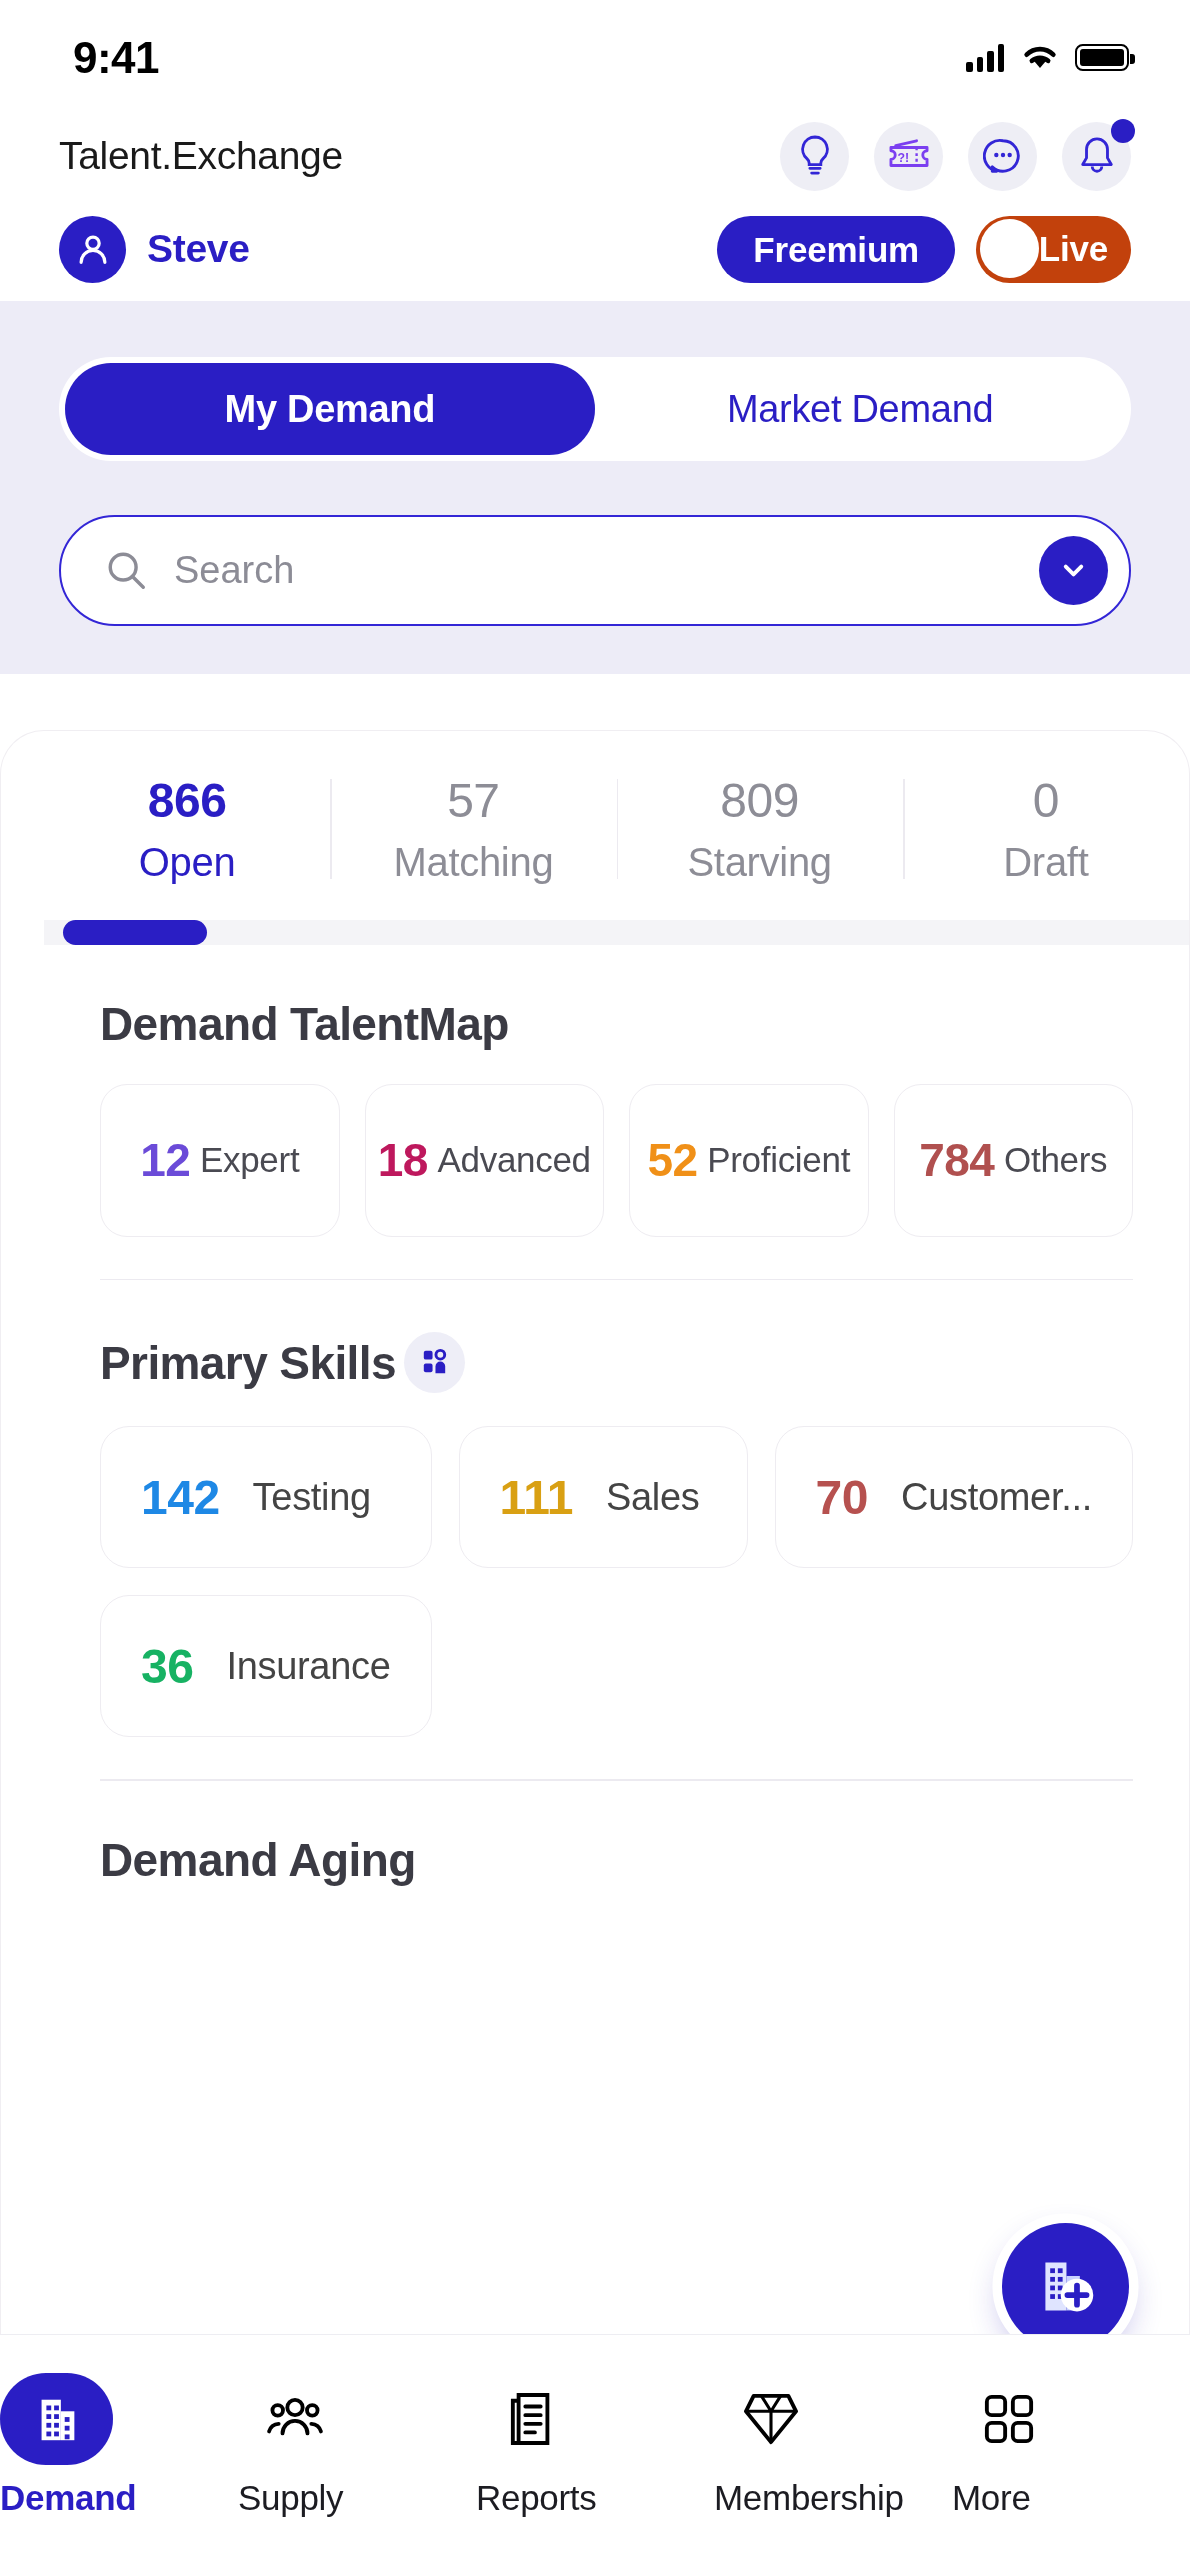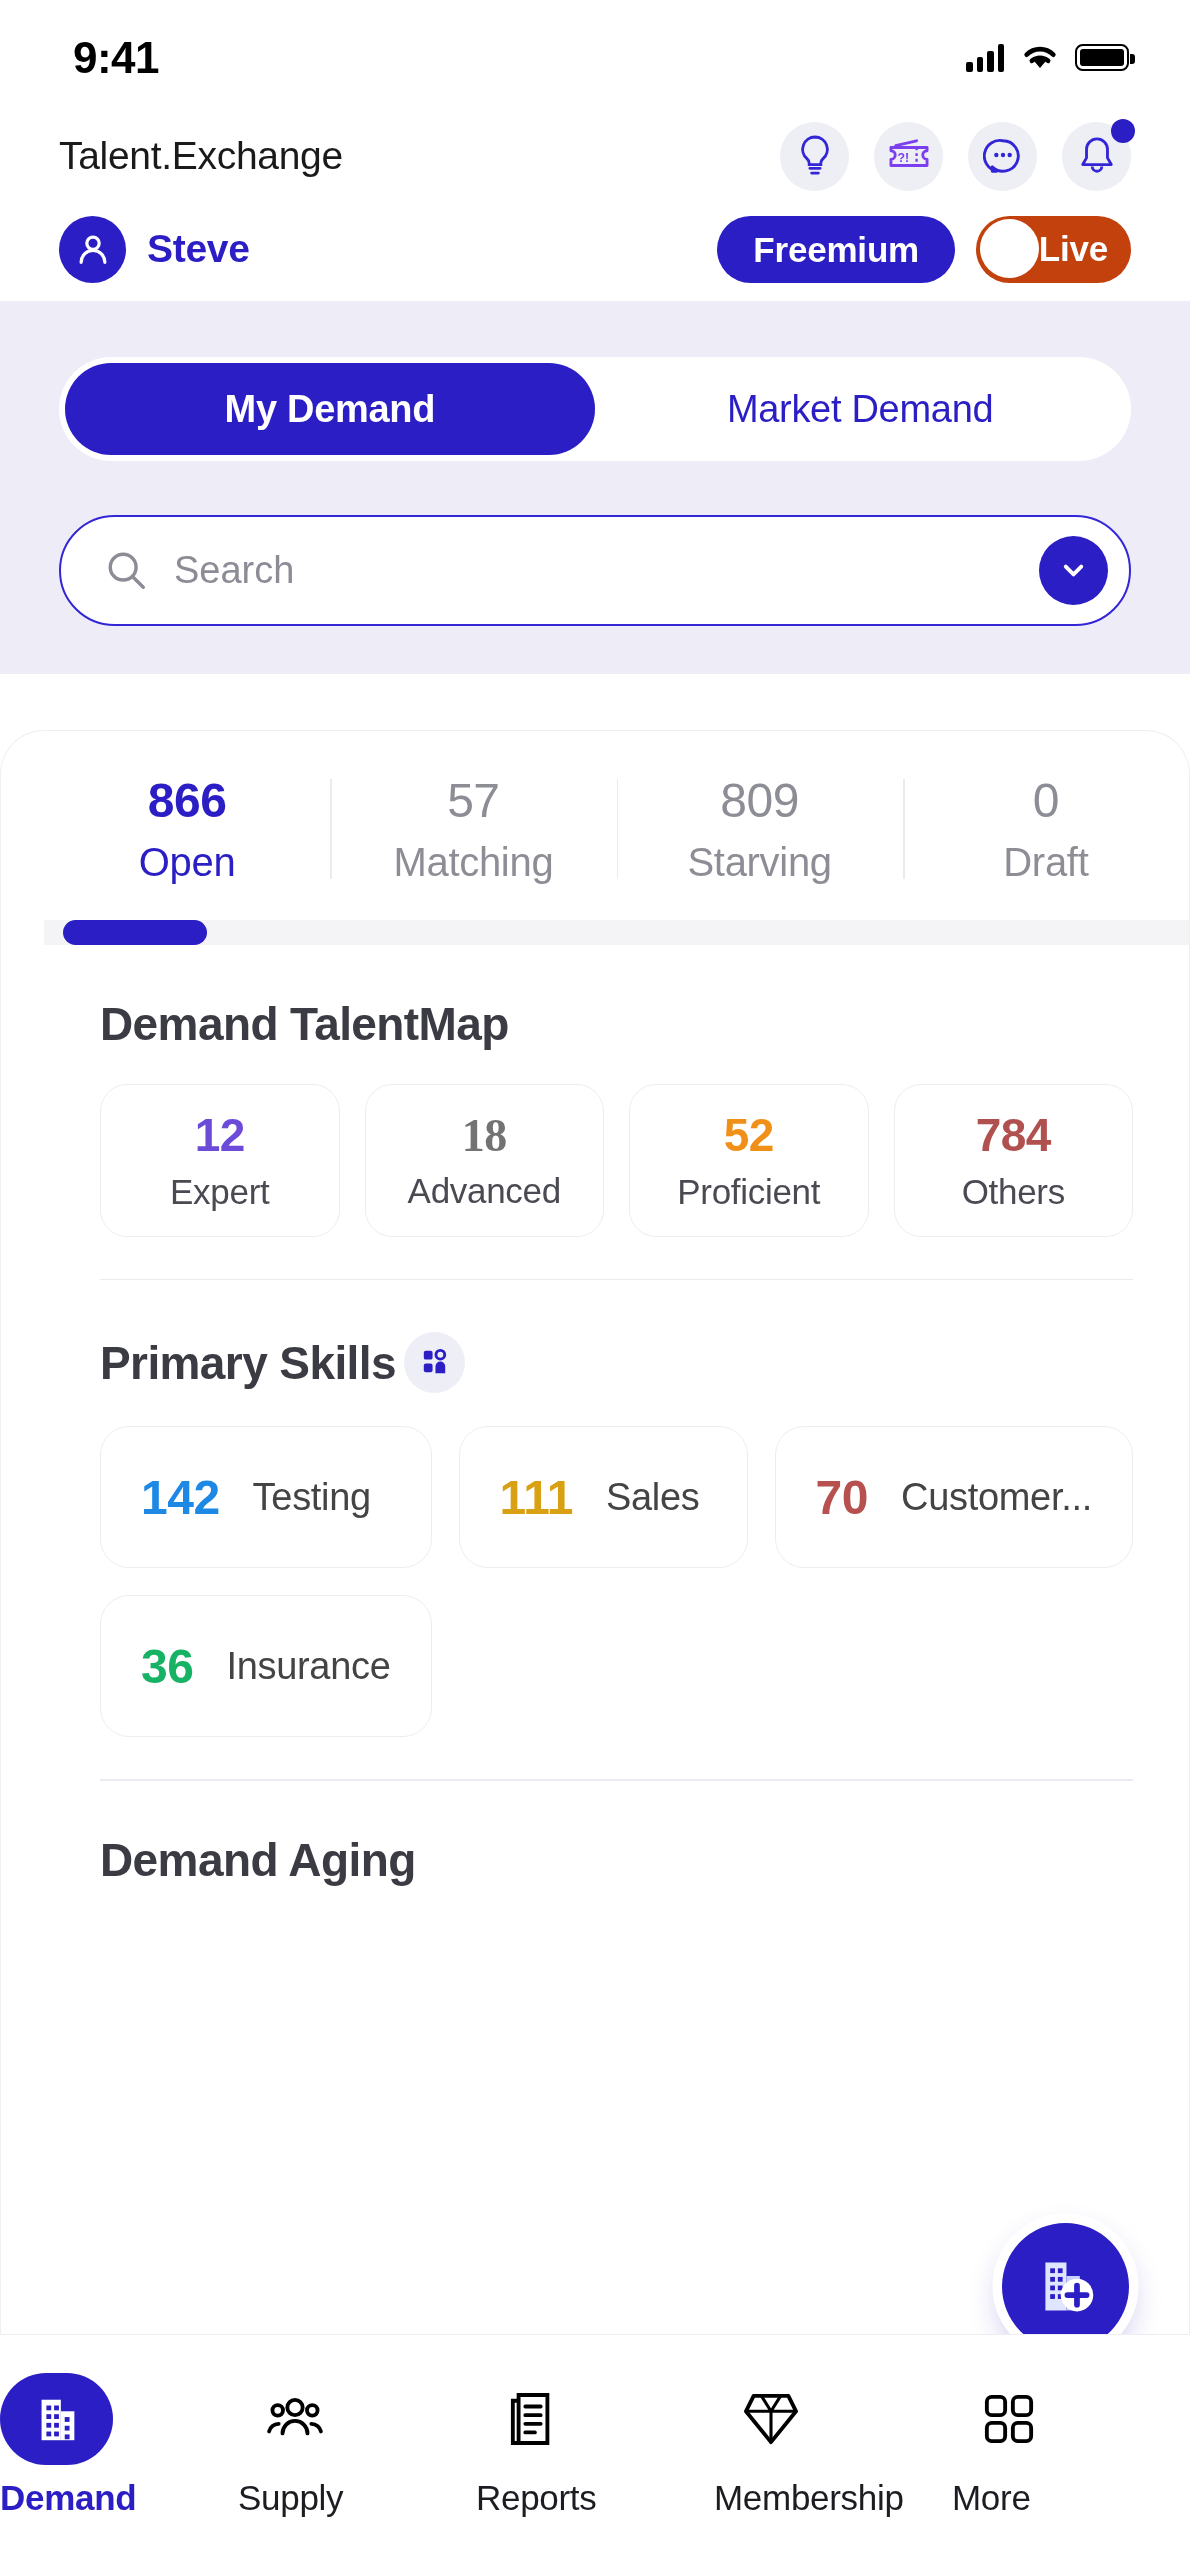--- a/index.html
+++ b/index.html
@@ -132,21 +132,21 @@
   .title-row { display:flex; align-items:center; gap:8px; margin-top:52px; }
   .title-row .section-title { margin:0; }
   .icon-circle {
     width:61px; height:61px; border-radius:50%; background:#eeeef7;
     display:flex; align-items:center; justify-content:center;
   }
 
   .level-grid { display:flex; gap:25px; margin-top:33px; }
   .level-card {
     flex:1; border:1.9px solid #eeecf1; border-radius:27px;
-    height:153px; display:flex; flex-direction:column;
+    height:153px; display:flex; flex-direction:row;
     align-items:center; justify-content:center; gap:9.6px;
   }
   .level-card .v { font-size:46px; font-weight:600; letter-spacing:-0.5px; }
   .level-card .n { font-size:35px; color:#4a4a52; letter-spacing:-0.3px; }
 
   .divider { height:1.9px; background:#eceaf0; margin:42px 56px 0; }
 
   .skill-grid {
     display:grid; grid-template-columns:1fr 1fr 1fr; gap:27px; margin-top:33px;
   }
@@ -314,21 +314,21 @@
     </div>
 
     <div class="section">
       <div class="section-title">Demand TalentMap</div>
       <div class="level-grid">
         <div class="level-card">
           <div class="v" id="lv0" style="color: rgb(107, 75, 216);">12</div>
           <div class="n">Expert</div>
         </div>
         <div class="level-card">
-          <div class="v" id="lv1" style="color: #737373; font-family: Liberation Serif, serif;">18</div>
+          <div class="v" id="lv1" style="color: #be185d;">18</div>
           <div class="n">Advanced</div>
         </div>
         <div class="level-card">
           <div class="v" id="lv2" style="color: rgb(240, 144, 24);">52</div>
           <div class="n">Proficient</div>
         </div>
         <div class="level-card">
           <div class="v" id="lv3" style="color: rgb(176, 80, 79);">784</div>
           <div class="n">Others</div>
         </div>

